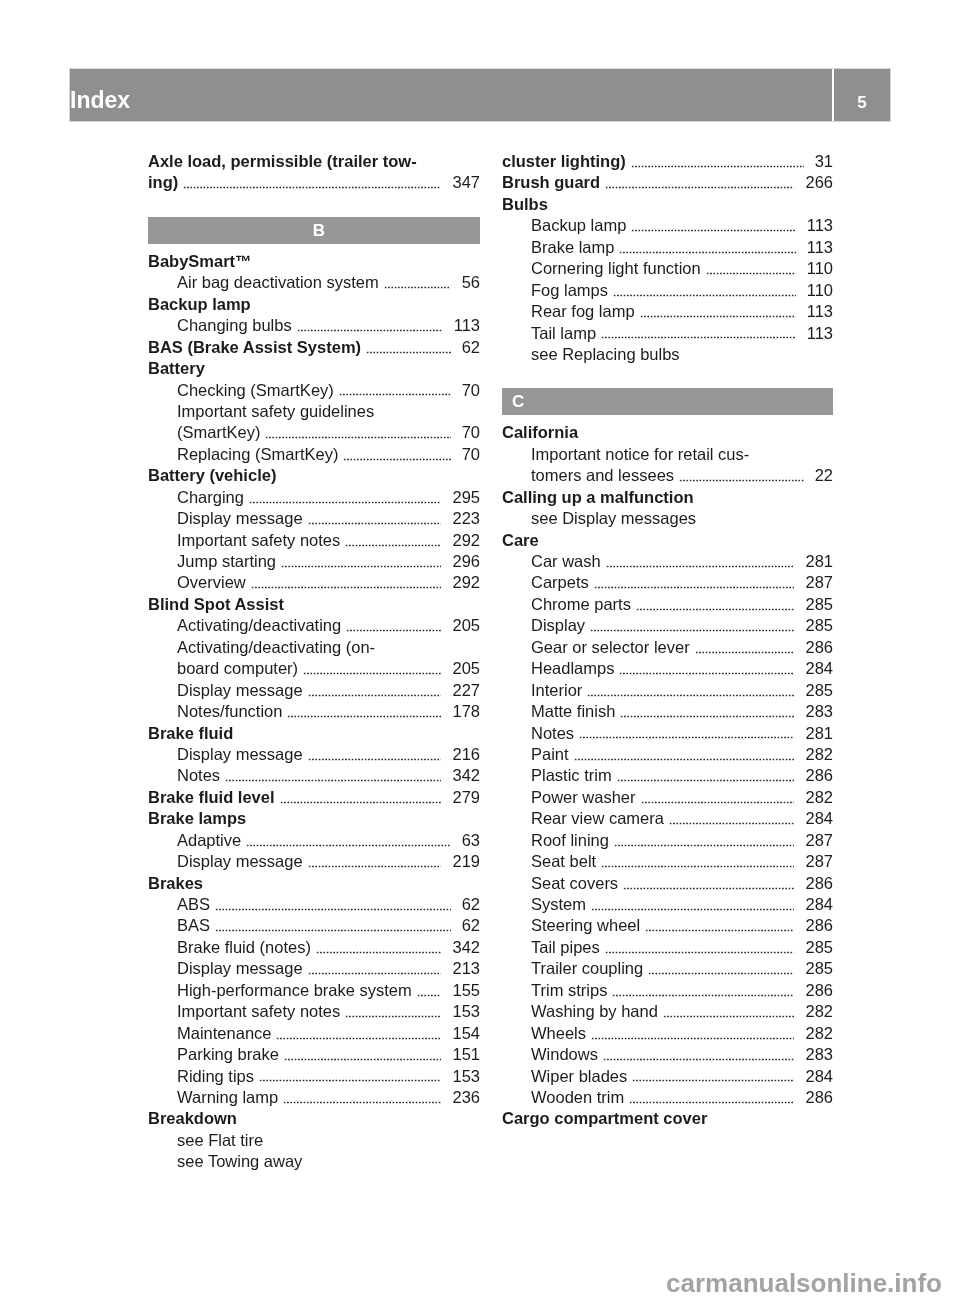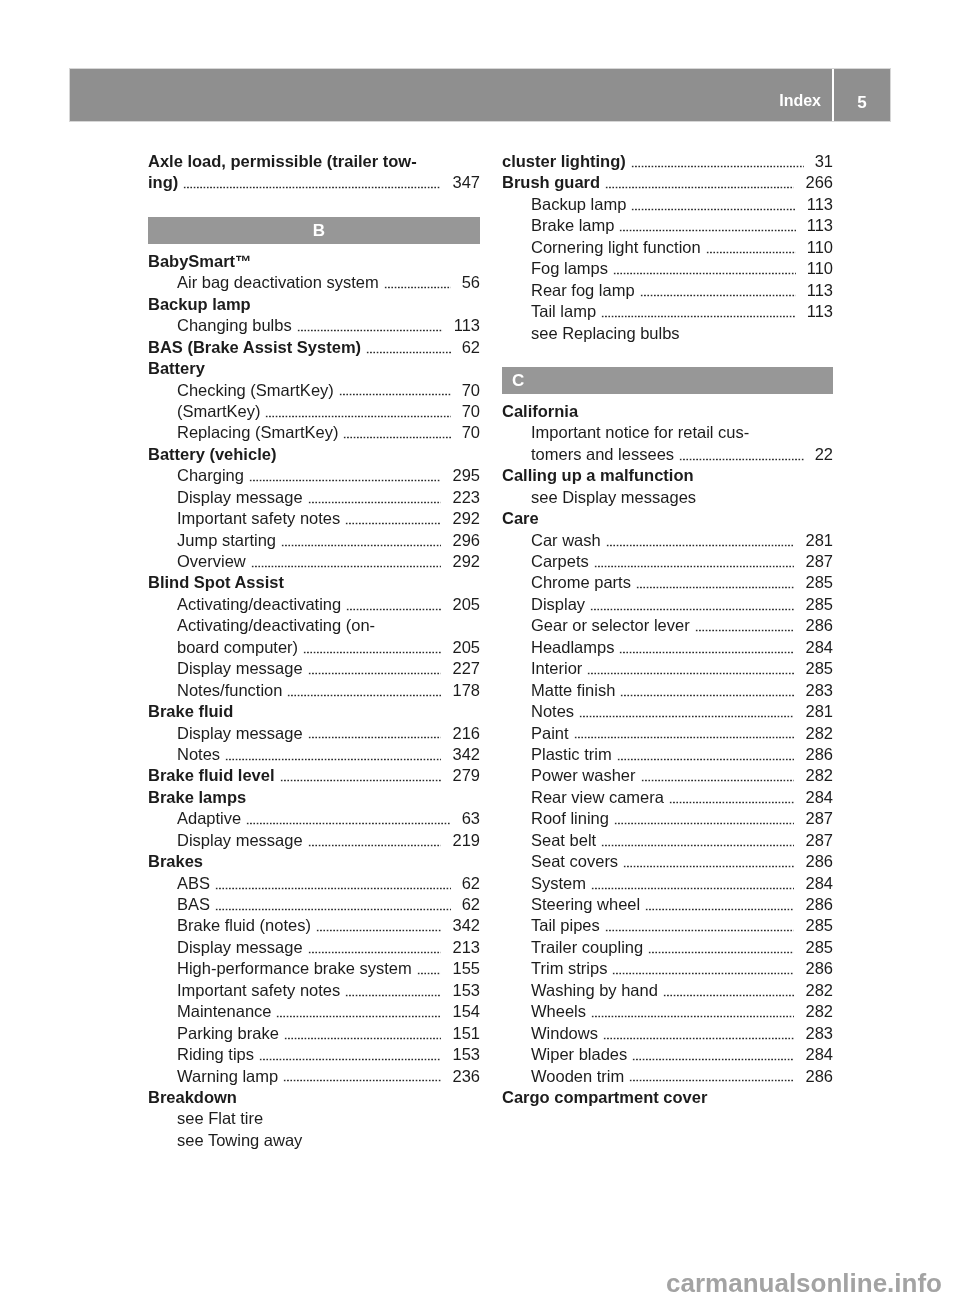--- a/index.html
+++ b/index.html
@@ -8,22 +8,22 @@
       background: #ffffff; color: #1c1c1c;
       font-family: "Liberation Sans", sans-serif;
     }
     .page-header {
       position: absolute; left: 70px; top: 69px; width: 820px; height: 52px;
       display: flex; background: #8f8f8f;
       box-shadow: 0 0 0 1px #d6d6d6;
     }
     .header-main {
       width: 762px; height: 52px; box-sizing: border-box;
-      text-align: right; padding-right: 11px; padding-top: 21px;
-      color: #ffffff; font-weight: bold; font-size: 16px; line-height: 21px;
+      padding-right: 11px; padding-top: 21px;
+      color: #ffffff; font-weight: bold; font-size: 23px; line-height: 21px;
     }
     .header-divider { width: 2px; height: 52px; background: #ffffff; }
     .header-page {
       width: 56px; height: 52px; box-sizing: border-box; text-align: center;
       padding-top: 25px; color: #ffffff; font-weight: bold; font-size: 17px; line-height: 17px;
     }
     .column { position: absolute; top: 151px; }
     .col-left { left: 148px; width: 332px; text-align: center; }
     .col-right { left: 502px; width: 331px; }
 
@@ -110,20 +110,23 @@
     </div>
     <div class="entry sub">
       <div class="line">
         <span class="txt">Checking (SmartKey)</span>
         <span class="leader"></span>
         <span class="page">70</span>
       </div>
     </div>
     <div class="entry sub">
       <div class="line">
+        <span class="txt">Important safety guidelines</span>
+      </div>
+      <div class="line">
         <span class="txt">(SmartKey)</span>
         <span class="leader"></span>
         <span class="page">70</span>
       </div>
     </div>
     <div class="entry sub">
       <div class="line">
         <span class="txt">Replacing (SmartKey)</span>
         <span class="leader"></span>
         <span class="page">70</span>
@@ -347,20 +350,25 @@
         <span class="txt">cluster lighting)</span>
         <span class="leader"></span>
         <span class="page">31</span>
       </div>
     </div>
     <div class="entry main">
       <div class="line">
         <span class="txt">Brush guard</span>
         <span class="leader"></span>
         <span class="page">266</span>
+      </div>
+    </div>
+    <div class="entry main">
+      <div class="line">
+        <span class="txt">Bulbs</span>
       </div>
     </div>
     <div class="entry sub">
       <div class="line">
         <span class="txt">Backup lamp</span>
         <span class="leader"></span>
         <span class="page">113</span>
       </div>
     </div>
     <div class="entry sub">

